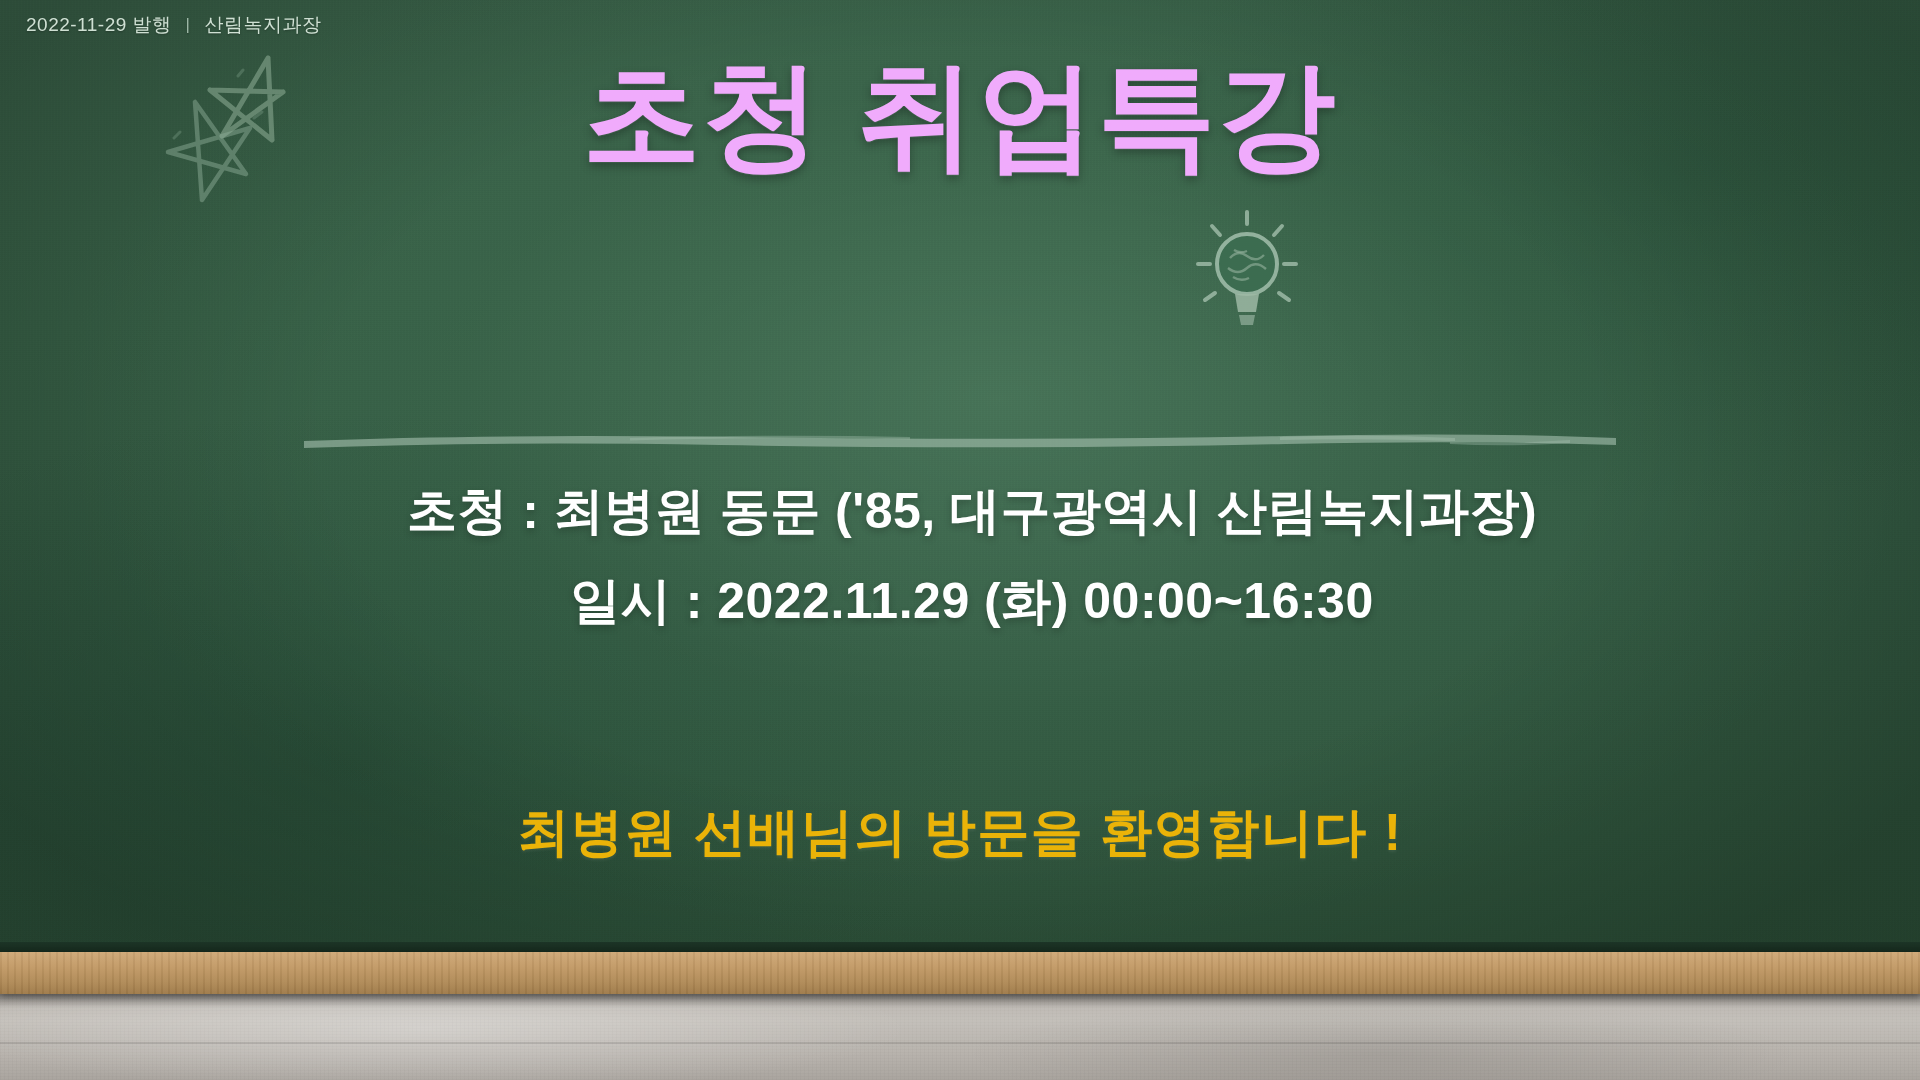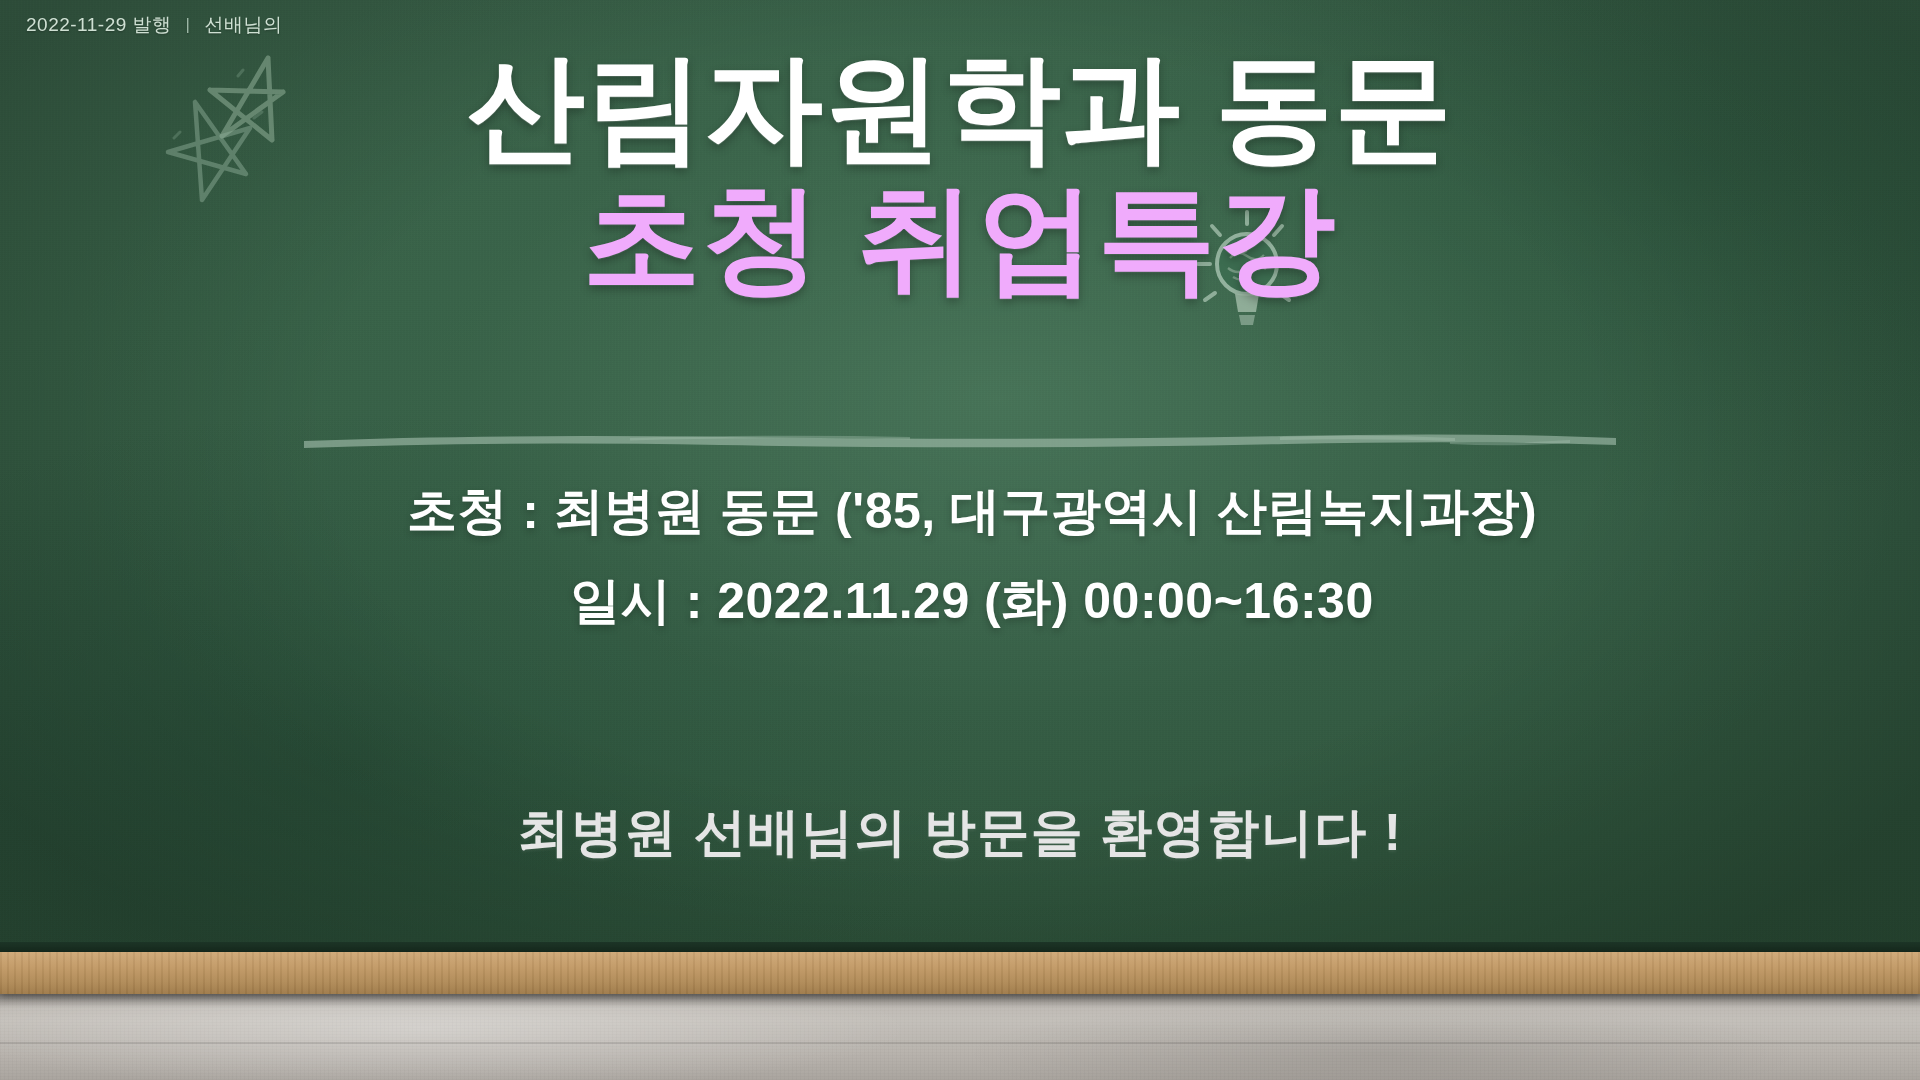--- a/index.html
+++ b/index.html
@@ -145,21 +145,21 @@
   }
   .info-line:last-child { margin-bottom:0; }
 
   
   .welcome {
     position:absolute;
     left:0; top:798px;
     width:1920px;
     text-align:center;
     z-index:5;
-    color:#e5e5e5;
+    color:#eab308;
     font-size:52px;
     font-weight:700;
     letter-spacing:1.5px;
     white-space:nowrap;
     text-shadow:0 2px 3px rgba(255,255,255,0.07);
   }
 
   
   .wood-top {
     position:absolute;
@@ -219,21 +219,21 @@
 <div id="poster">
 
   <div class="board">
     <div class="board-grain"></div>
     <div class="board-vignette"></div>
   </div>
 
   <div class="issue-bar">
     <span>2022-11-29 발행</span>
     <span class="issue-sep">|</span>
-    <span>선배님의</span>
+    <span>산림녹지과장</span>
   </div>
 
   <svg class="stars" viewBox="0 0 220 200">
     <g stroke="#8fae98" stroke-opacity="0.55" fill="none" stroke-linecap="round" stroke-width="5">
       <path d="M118 18 L72 96 M72 96 L133 52 M133 52 L60 50 M60 50 L122 100 M122 100 L118 18"></path>
     </g>
     <g stroke="#8fae98" stroke-opacity="0.48" fill="none" stroke-linecap="round" stroke-width="4.5">
       <path d="M45 62 L52 160 M52 160 L100 88 M100 88 L18 112 M18 112 L96 134 M96 134 L45 62"></path>
     </g>
     <g stroke="#8fae98" stroke-opacity="0.30" stroke-width="3" stroke-linecap="round">
@@ -256,21 +256,20 @@
       <path d="M38 50 q8 -9 17 -2 q9 7 17 -1"></path>
       <path d="M36 60 q10 8 19 0 q9 -8 19 1"></path>
       <path d="M42 42 q6 4 13 1"></path>
       <path d="M41 69 q8 5 16 1"></path>
     </g>
     <path d="M43 86 L67 86 L64 104 L46 104 Z" fill="#9db8a5" fill-opacity="0.85"></path>
     <path d="M47 107 L63 107 L61 117 L49 117 Z" fill="#8aa894" fill-opacity="0.8"></path>
   </svg>
 
   <div class="title-wrap">
-    <div class="title-main">산림자원학과 동문</div>
     <div class="title-sub">초청 취업특강</div>
   </div>
 
   <svg class="divider" viewBox="0 0 1320 24" preserveAspectRatio="none">
     <g fill="#a3bead" fill-opacity="0.62">
       <path d="M4 13 q180 -7 420 -4 q300 4 560 -1 q190 -4 332 2 l0 7 q-150 -5 -330 -1 q-270 6 -566 1 q-230 -4 -416 3 Z"></path>
       <path d="M980 9 q90 -3 175 1 l0 3 q-90 -3 -175 -1 Z" fill-opacity="0.45"></path>
       <path d="M1150 14 q60 2 120 -2 l0 3 q-62 4 -120 1 Z" fill-opacity="0.38"></path>
       <path d="M330 10 q150 -4 280 -1 l0 2.4 q-132 -3 -280 1 Z" fill-opacity="0.4"></path>
     </g>

